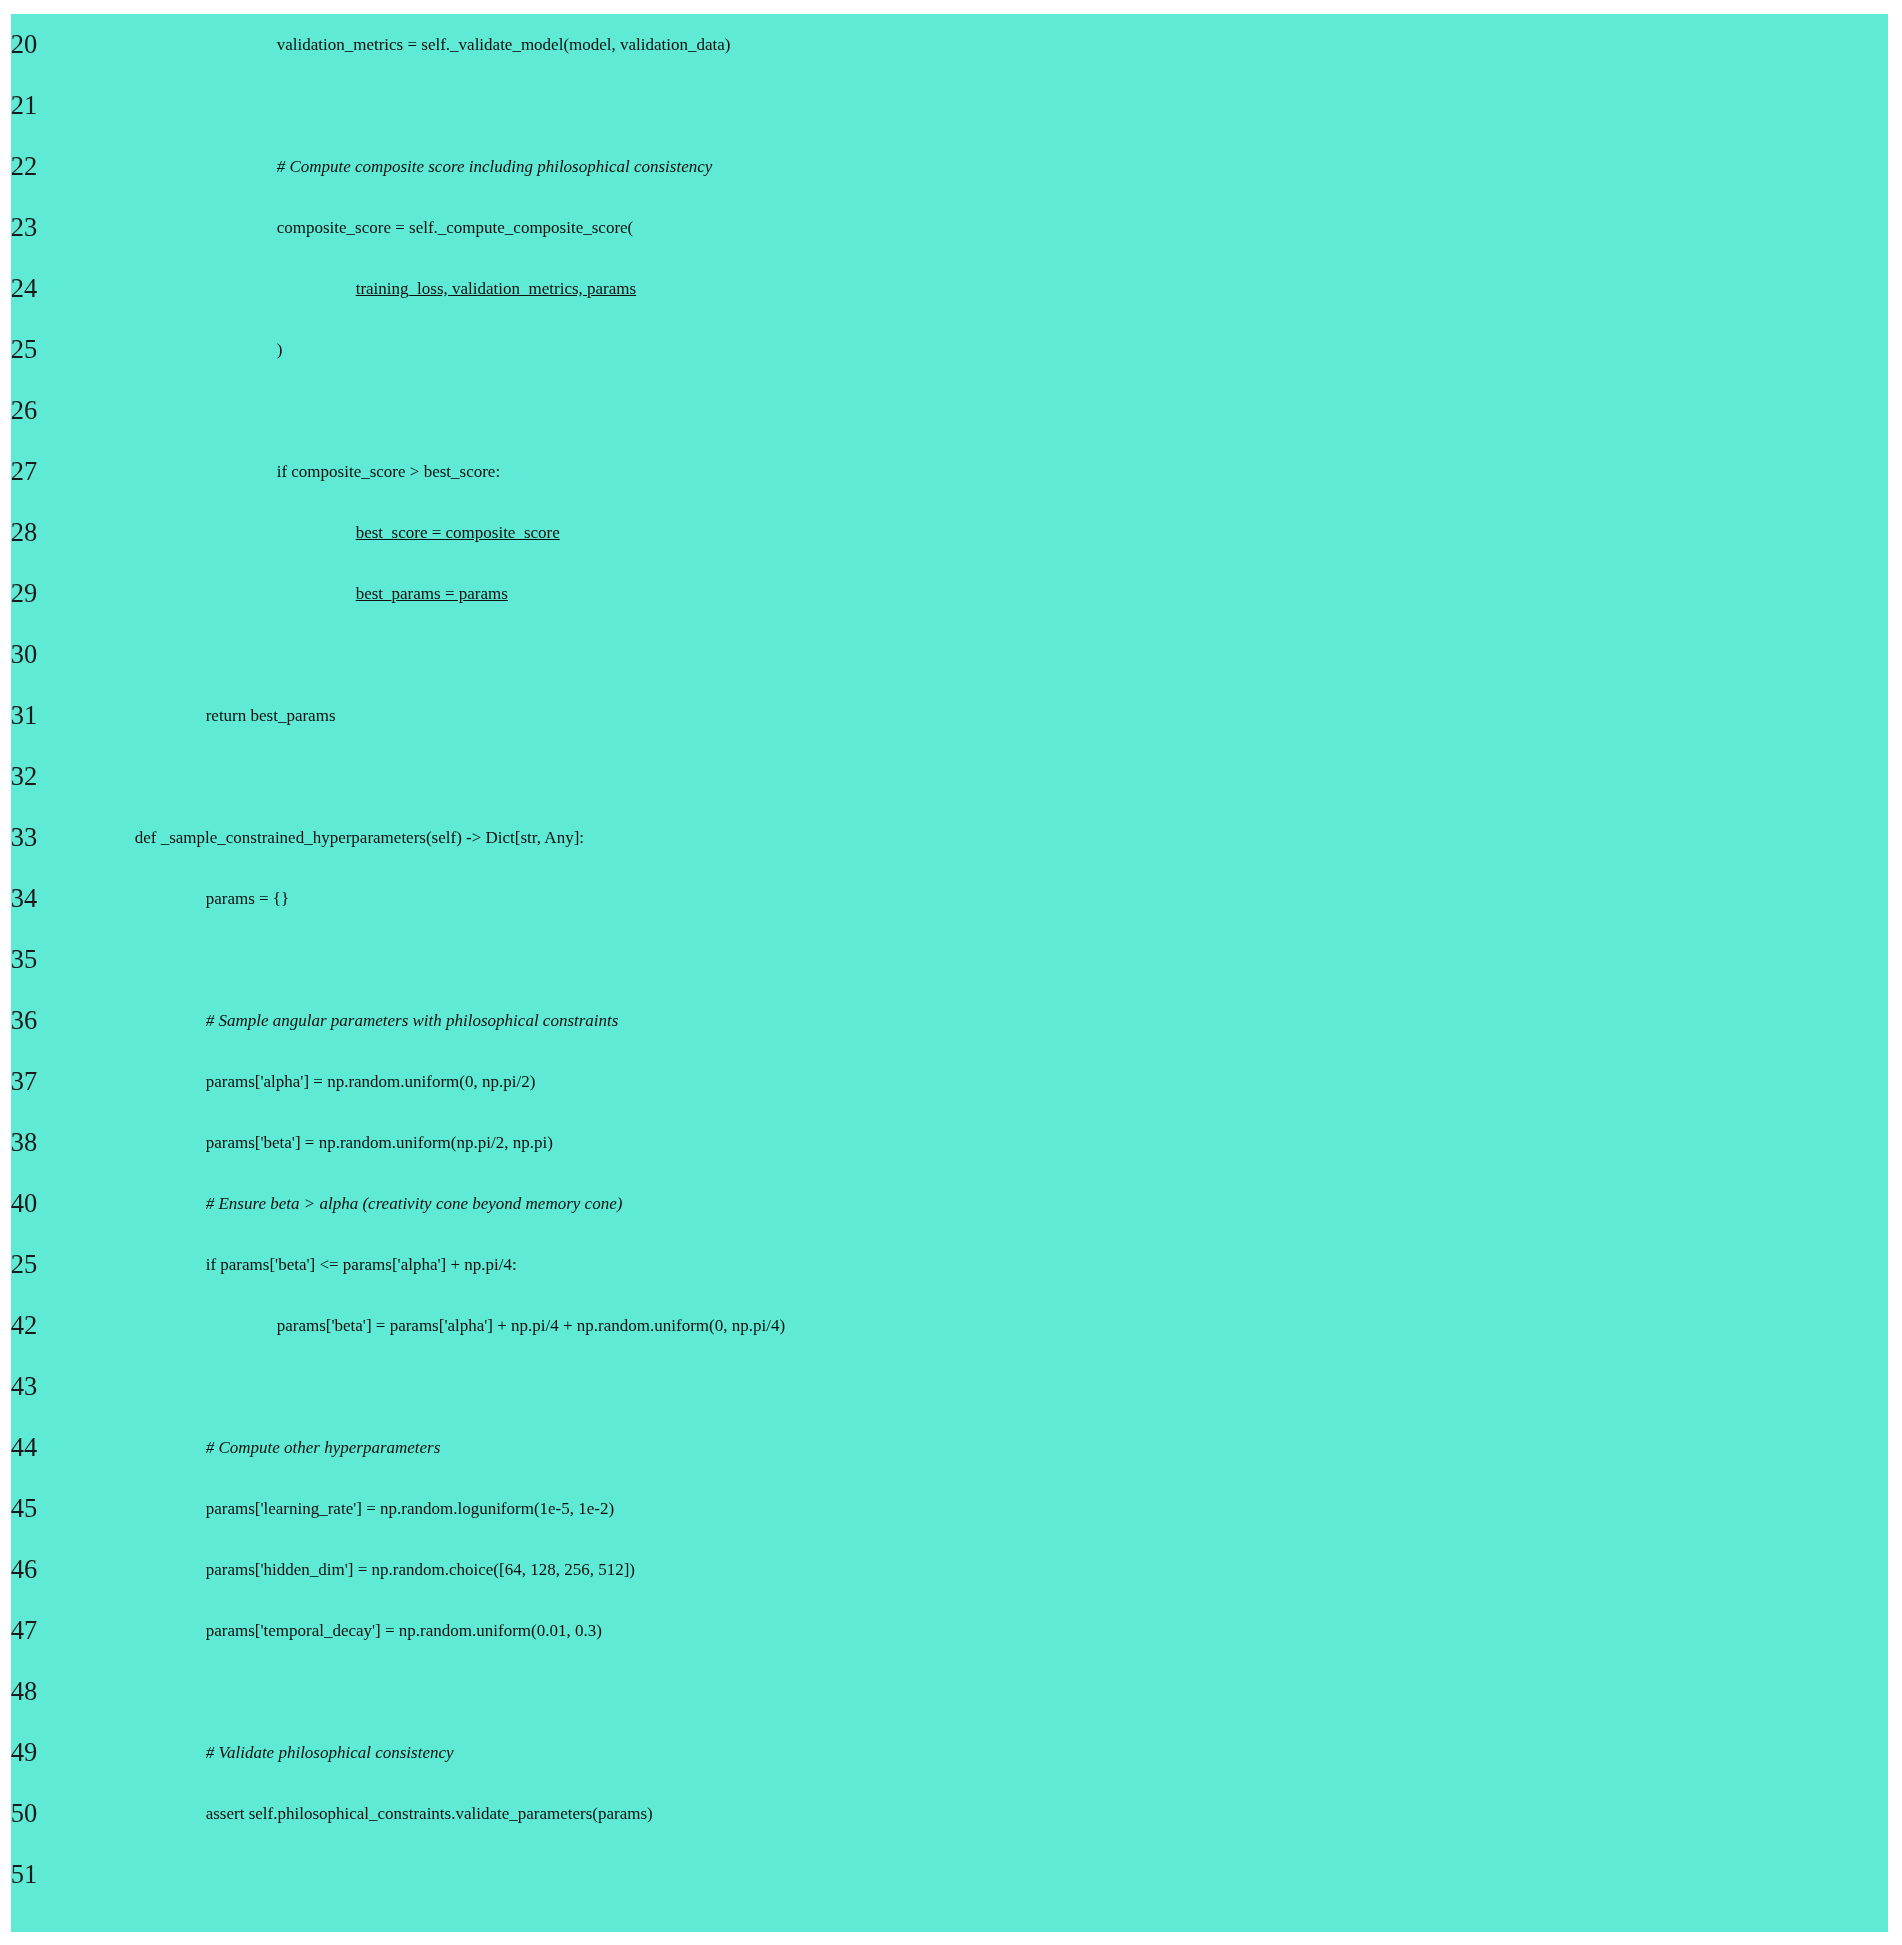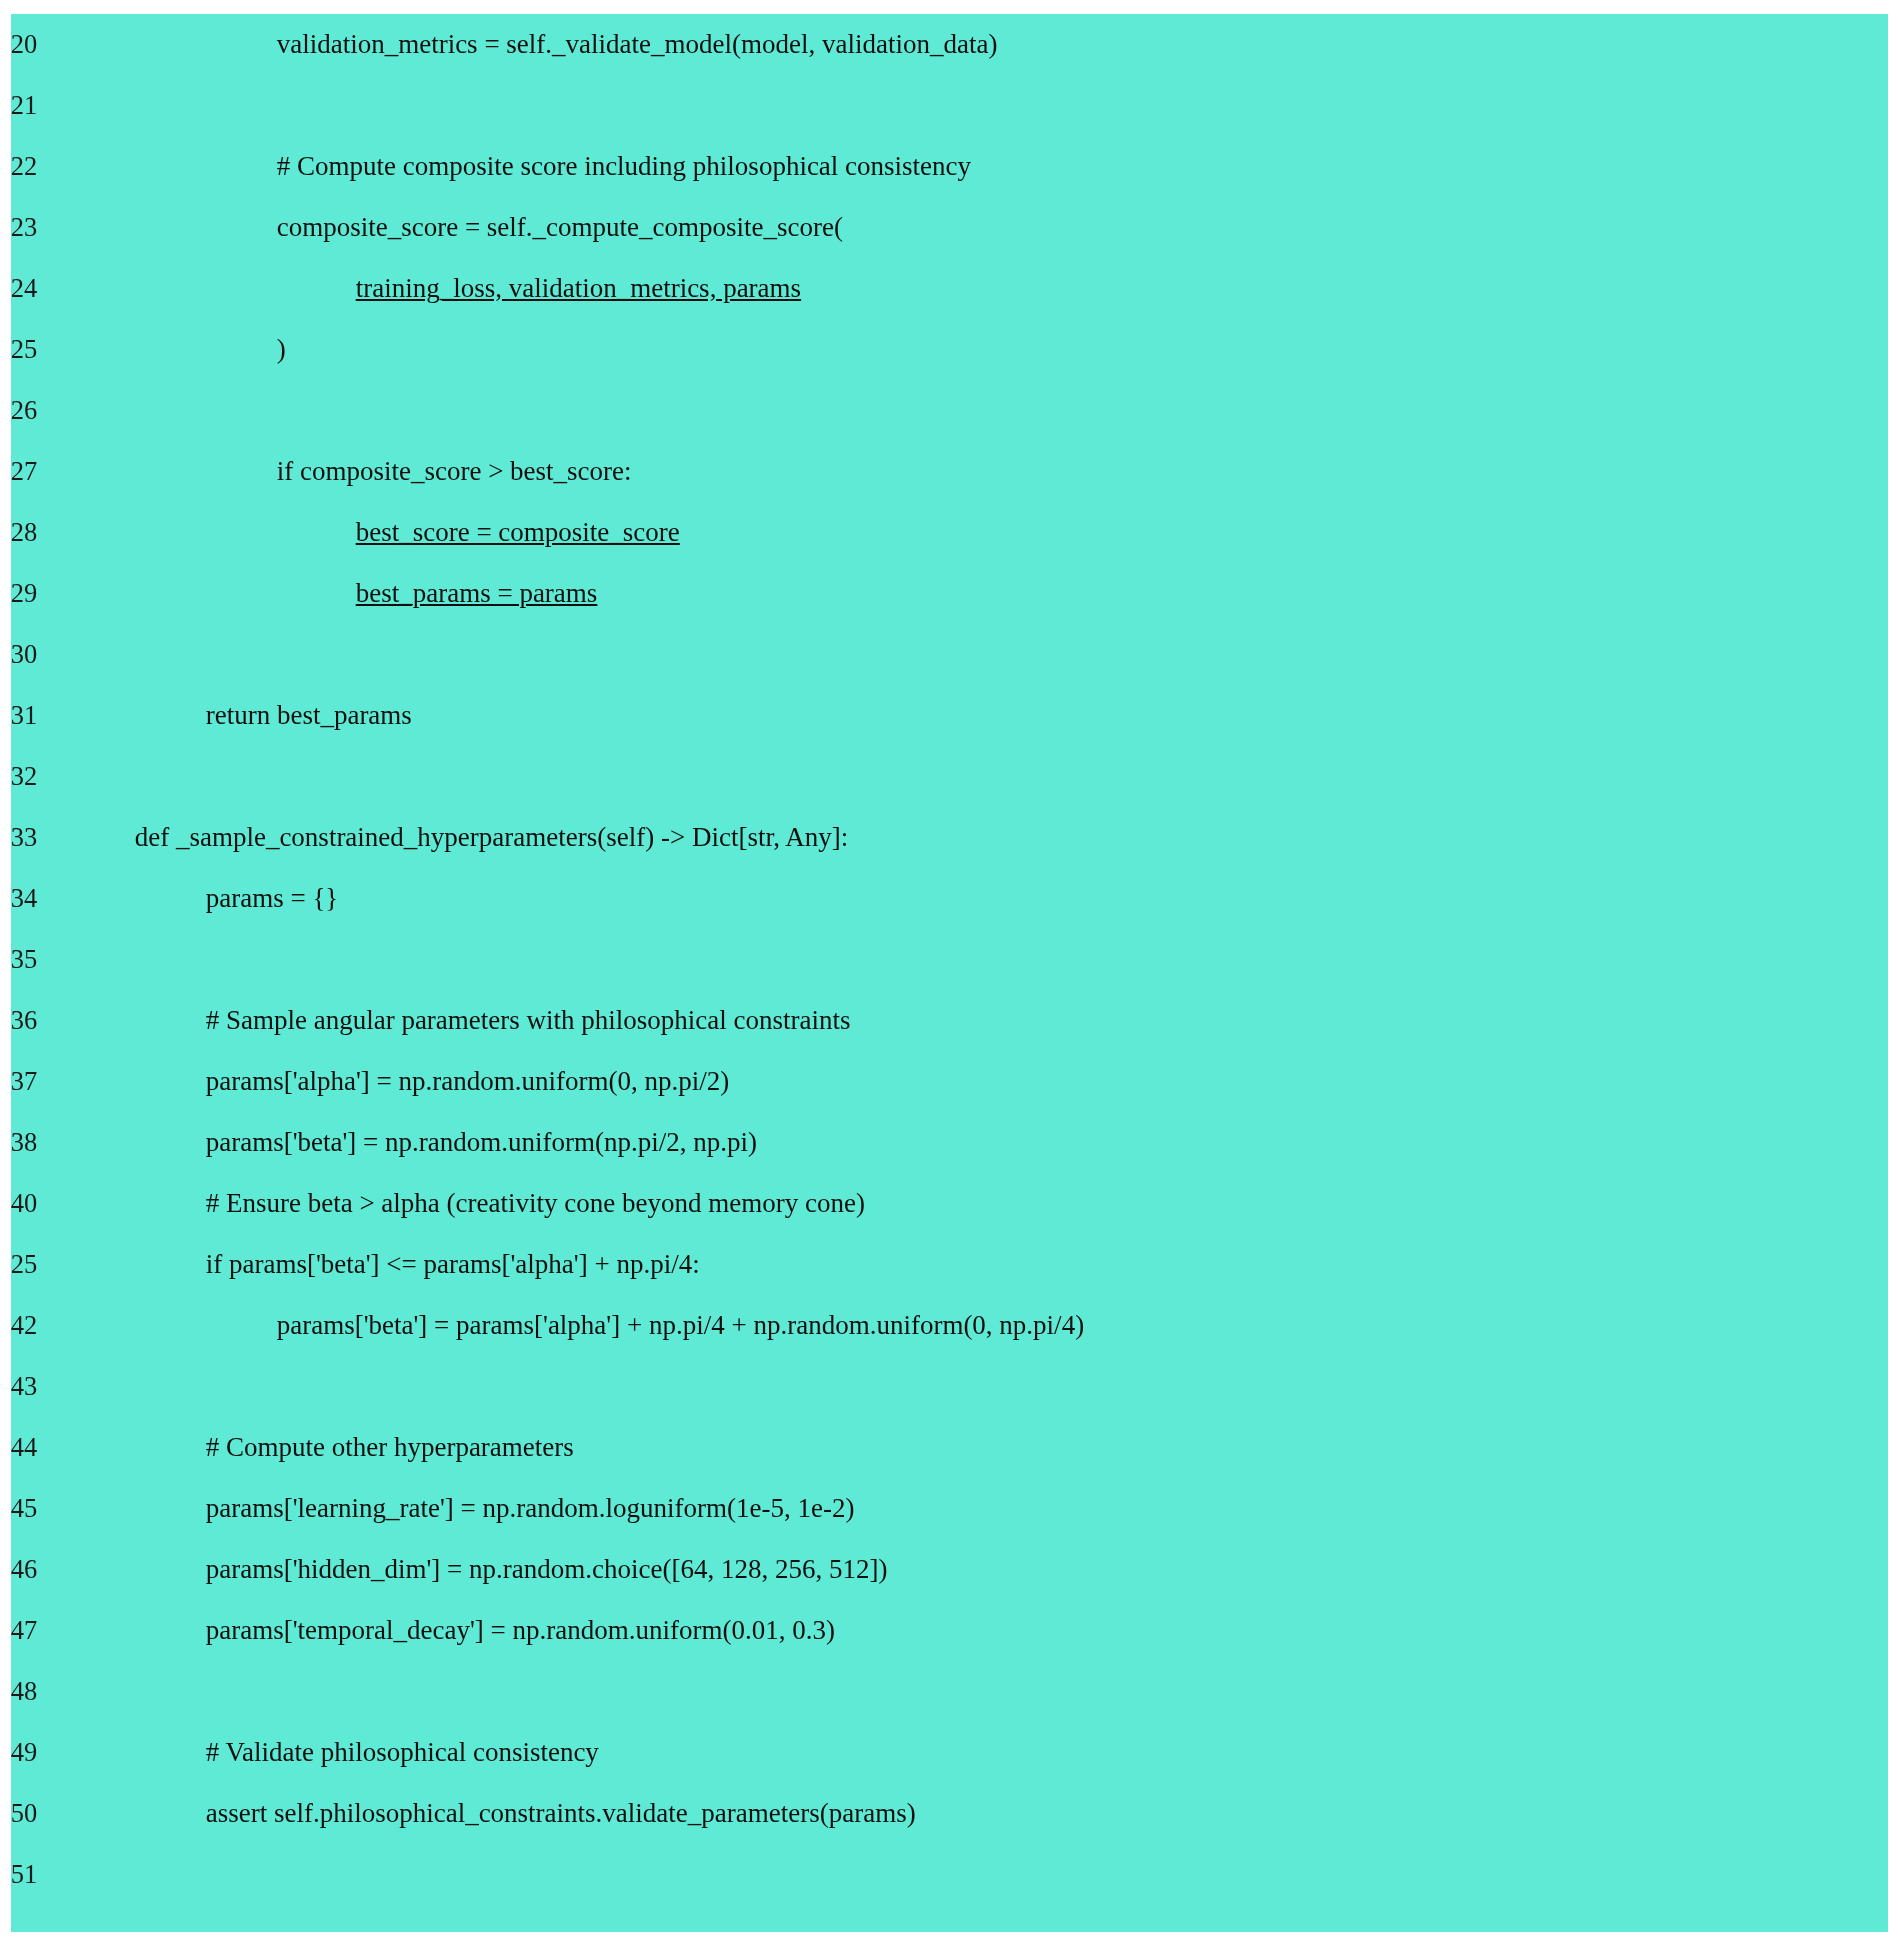--- a/index.html
+++ b/index.html
@@ -45,27 +45,28 @@
     width: 51px;
     text-align: left;
     font-size: 26.5px;
     color: #1a1a1a;
     font-family: "Liberation Serif", "DejaVu Serif", serif;
   }
 
   .line-code {
     position: absolute;
     top: 0;
-    font-size: 27px;
+    font-size: 17px;
     color: #101010;
     white-space: pre;
     font-family: "Liberation Serif", "DejaVu Serif", serif;
   }
 
   .line-code.comment {
+    font-style: italic;
     text-align: center;
   }
 
   
   .ind-0 { left: 53px; }
   .ind-1 { left: 124px; }
   .ind-2 { left: 195px; }
   .ind-3 { left: 266px; }
   .ind-4 { left: 345px; text-decoration: underline; }
 </style>

